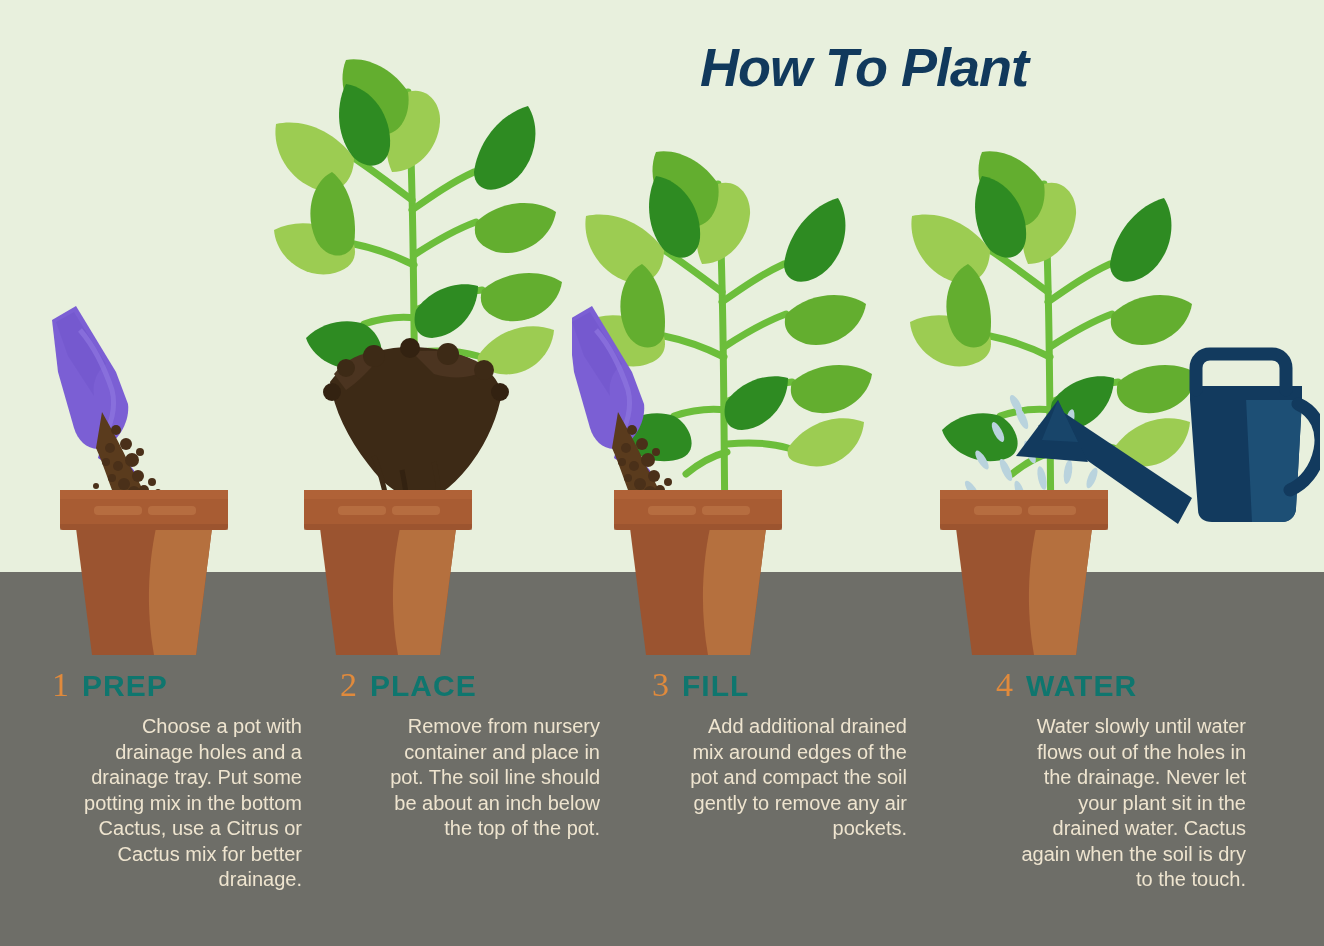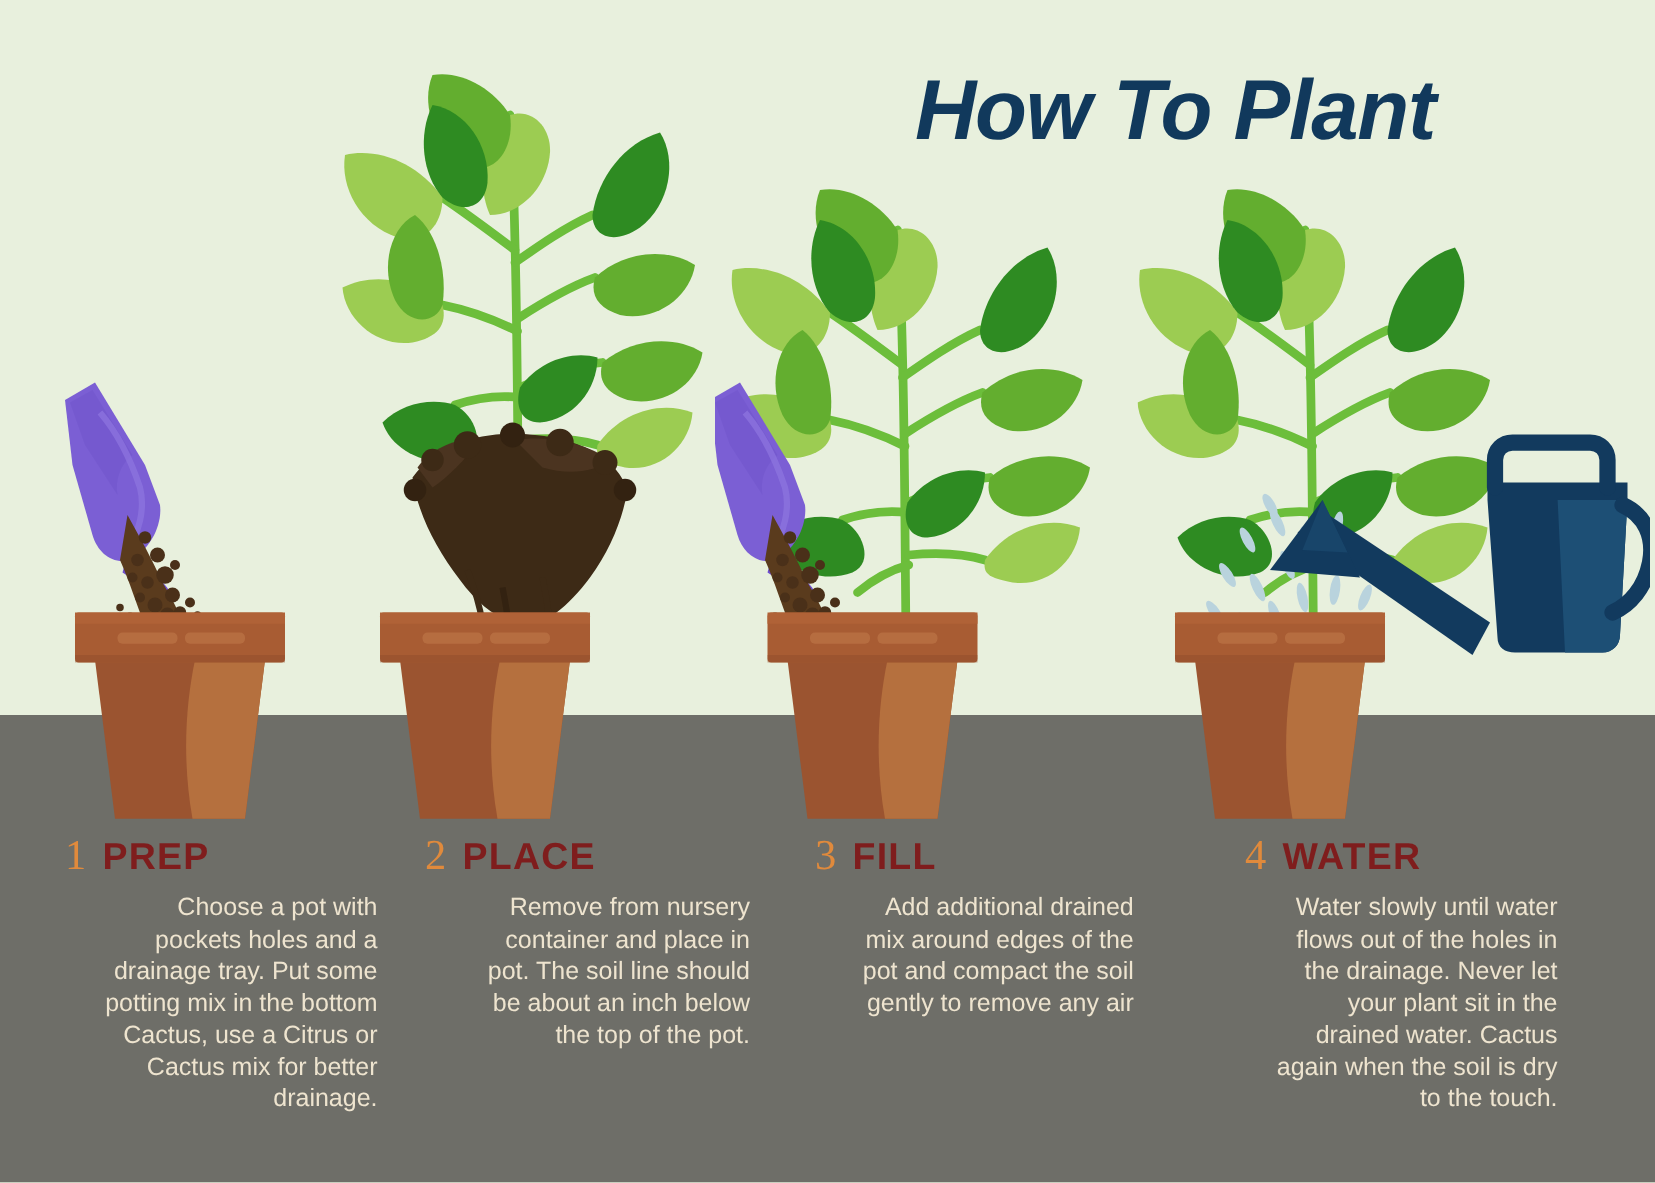--- a/index.html
+++ b/index.html
@@ -8,42 +8,40 @@
     font-family:"Liberation Sans", sans-serif;
     background:#e8f0dd;
     position:relative;
   }
   #stage{position:absolute;inset:0;width:1324px;height:946px;overflow:hidden;}
   .bg-sky{position:absolute;left:0;top:0;width:1324px;height:572px;background:#e8f0dd;}
   .bg-floor{position:absolute;left:0;top:572px;width:1324px;height:374px;background:#6e6e68;}
 
   #title{
     position:absolute;left:700px;top:40px;width:480px;
-    font-size:68px;font-weight:bold;font-style:italic;
+    font-size:54px;font-weight:bold;font-style:italic;
     color:#11395c;letter-spacing:-1px;line-height:1;
-    text-align:center;
     white-space:nowrap;
-    margin-top:14px;
   }
 
   .scene{position:absolute;top:0;width:340px;height:670px;}
   .scene svg{position:absolute;left:0;top:0;}
 
   .step{position:absolute;width:270px;}
   .step-head{
     display:flex;align-items:baseline;gap:13px;
     color:#e08a3c;margin:0 0 12px 0;
   }
   .step-num{
     font-size:34px;line-height:1;font-weight:400;
     color:#e08a3c;font-family:"Liberation Serif", serif;
   }
   .step-label{
     font-size:30px;line-height:1;font-weight:bold;
-    letter-spacing:1px;color:#7f1d1d;
+    letter-spacing:1px;color:#0f766e;
   }
   .step-body{
     font-size:20px;line-height:25.5px;color:#eee4cf;
     margin:0;
     text-align:right;
   }
   .step-body .ln{display:block;}
 </style>
 </head>
 <body>
@@ -326,21 +324,21 @@
     </svg>
   </div>
 
   <div class="step" style="left:52px;top:668px;width:250px;">
     <div class="step-head">
       <span class="step-num">1</span>
       <span class="step-label">PREP</span>
     </div>
     <p class="step-body">
       <span class="ln">Choose a pot with</span>
-      <span class="ln">pockets holes and a</span>
+      <span class="ln">drainage holes and a</span>
       <span class="ln">drainage tray. Put some</span>
       <span class="ln">potting mix in the bottom</span>
       <span class="ln">Cactus, use a Citrus or</span>
       <span class="ln">Cactus mix for better</span>
       <span class="ln">drainage.</span>
     </p>
   </div>
 
   <div class="step" style="left:340px;top:668px;width:260px;">
     <div class="step-head">
@@ -359,20 +357,21 @@
   <div class="step" style="left:652px;top:668px;width:255px;">
     <div class="step-head">
       <span class="step-num">3</span>
       <span class="step-label">FILL</span>
     </div>
     <p class="step-body">
       <span class="ln">Add additional drained</span>
       <span class="ln">mix around edges of the</span>
       <span class="ln">pot and compact the soil</span>
       <span class="ln">gently to remove any air</span>
+      <span class="ln">pockets.</span>
     </p>
   </div>
 
   <div class="step" style="left:996px;top:668px;width:250px;">
     <div class="step-head">
       <span class="step-num">4</span>
       <span class="step-label">WATER</span>
     </div>
     <p class="step-body">
       <span class="ln">Water slowly until water</span>

